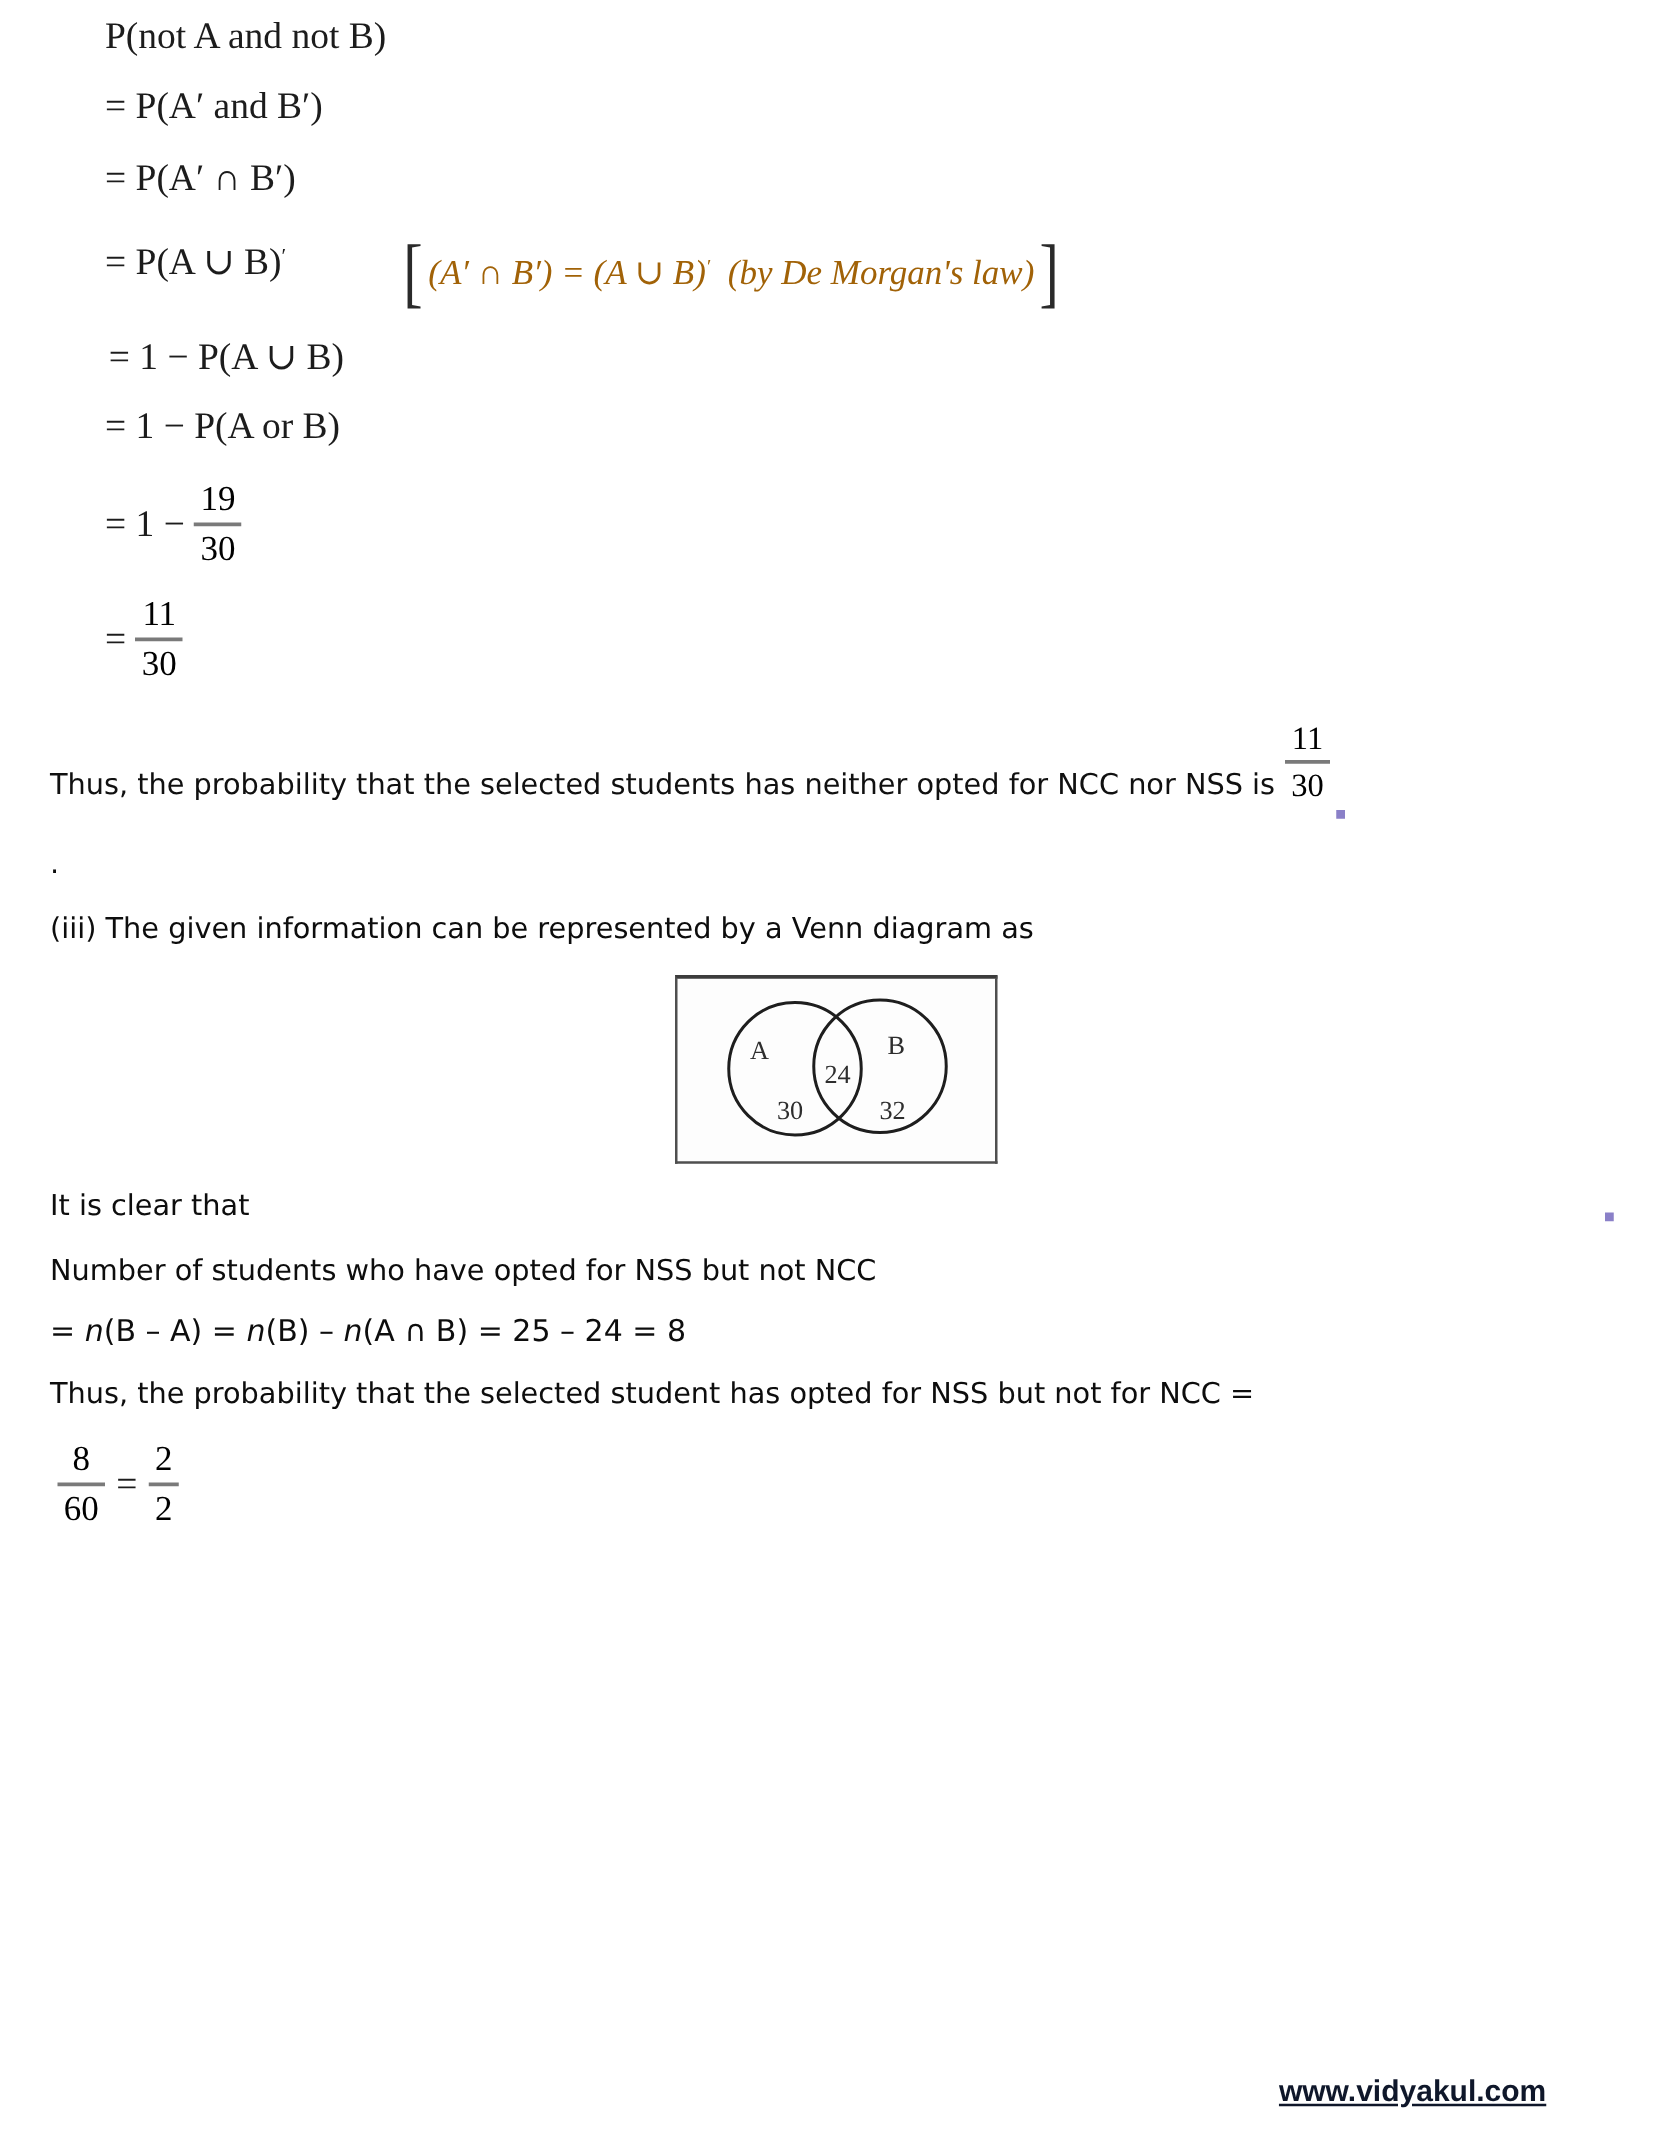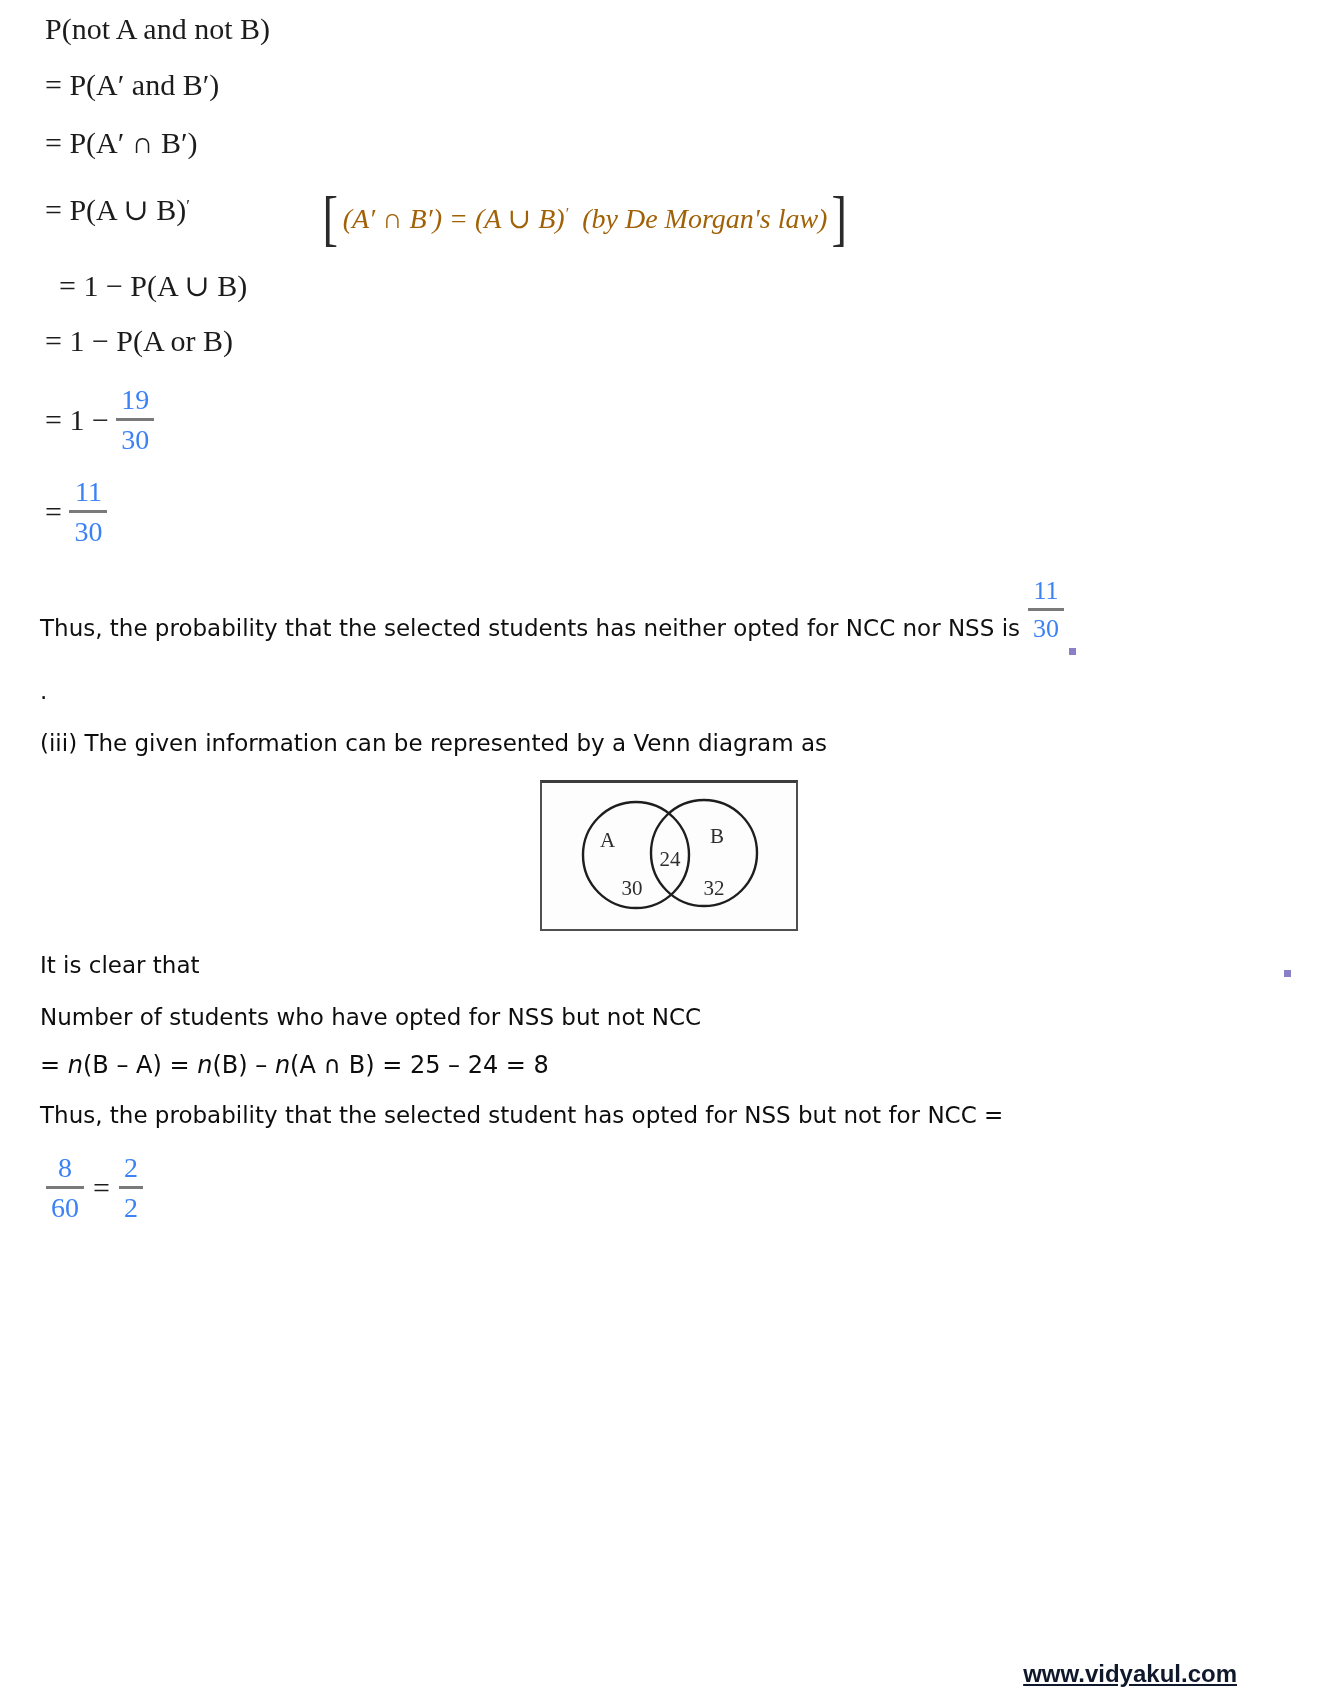--- a/index.html
+++ b/index.html
@@ -1,26 +1,26 @@
 <!DOCTYPE html>
 <html><head>
 <meta charset="utf-8">
 <style>
   html,body{margin:0;padding:0;background:#ffffff;}
   .page{position:relative;width:1337px;height:1703px;background:#ffffff;overflow:hidden;
         font-family:"DejaVu Sans",sans-serif;color:#101010;}
 
   
   .math{position:absolute;font-family:"Liberation Serif","DejaVu Serif",serif;
-        font-size:30px;color:#1c1c1c;white-space:pre;}
+        font-size:30px;color:#1c1c1c;white-space:pre;margin-left:39px;}
   .math sup{font-size:17px;vertical-align:9px;}
 
   
   .frac{display:inline-block;text-align:center;font-family:"Liberation Serif","DejaVu Serif",serif;
-        color:#3b82f6;vertical-align:middle;}
+        color:#000000;vertical-align:middle;}
   .frac .num{display:block;border-bottom:3px solid #7a7a7a;padding:0 5px 3px;}
   .frac .den{display:block;padding:3px 5px 0;}
   .mfrac{font-size:28px;line-height:31px;}
   .flexrow{position:absolute;display:flex;align-items:center;}
 
   
   .note{position:absolute;display:flex;align-items:center;}
   .bigbracket{font-family:"Liberation Serif","DejaVu Serif",serif;font-size:62px;
               font-weight:300;line-height:78px;color:#2a2a2a;transform:scaleX(.75);}
   .notebody{font-family:"Liberation Serif","DejaVu Serif",serif;font-size:28px;
@@ -60,21 +60,21 @@
   <div class="math" style="left:45px;top:126px;text-align:right;">= P(A′ ∩ B′)</div>
 
   <div class="math" style="left:45px;top:192px;"><span>= P(A ∪ B)</span><sup>′</sup></div>
 
   <div class="note" style="left:320px;top:178px;height:80px;">
     <span class="bigbracket">[</span>
     <span class="notebody"><span>(A′ ∩ B′) = (A ∪ B)</span><sup>′</sup><span>  (by De Morgan's law)</span></span>
     <span class="bigbracket">]</span>
   </div>
 
-  <div class="math" style="left:59px;top:268px;">= 1 − P(A ∪ B)</div>
+  <div class="math" style="left:48px;top:268px;">= 1 − P(A ∪ B)</div>
   <div class="math" style="left:45px;top:324px;">= 1 − P(A or B)</div>
 
   <div class="flexrow" style="left:45px;top:384px;">
     <span class="math" style="position:static;">= 1 − </span>
     <span class="frac mfrac">
       <span class="num">19</span>
       <span class="den">30</span>
     </span>
   </div>
 

